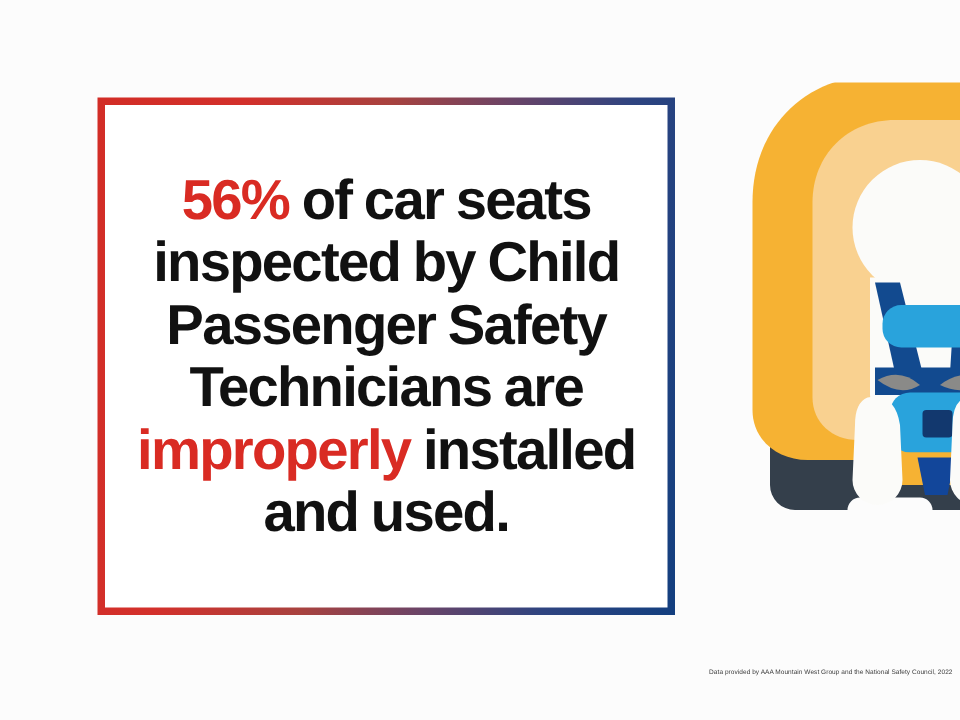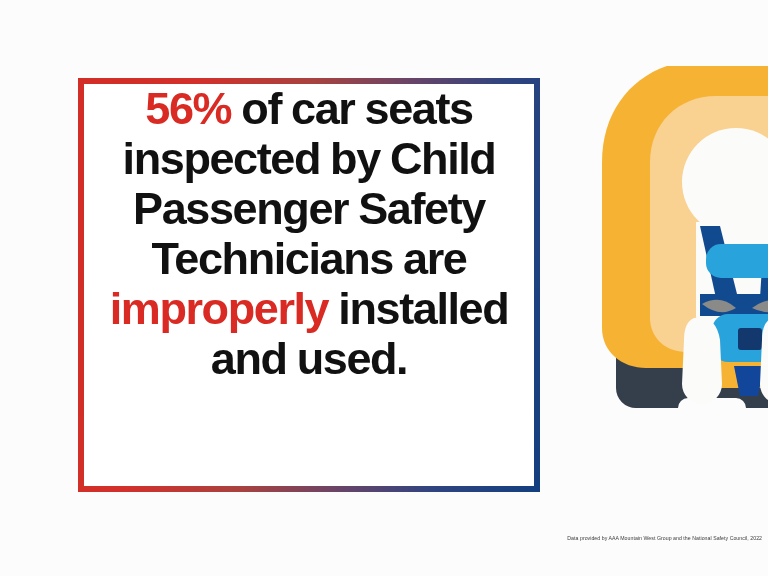--- a/index.html
+++ b/index.html
@@ -39,20 +39,21 @@
                 #6a4467 62%,
                 #2f4480 80%,
                 #133f7f 100%);
   }
   #stat-card-inner {
     width: 100%;
     height: 100%;
     background: #ffffff;
     box-sizing: border-box;
     display: flex;
+    align-items: center;
     justify-content: center;
   }
 
   #headline {
     margin: 0;
     padding: 0 14px;
     text-align: center;
     font-family: "Liberation Sans", sans-serif;
     font-weight: bold;
     font-size: 45px;

